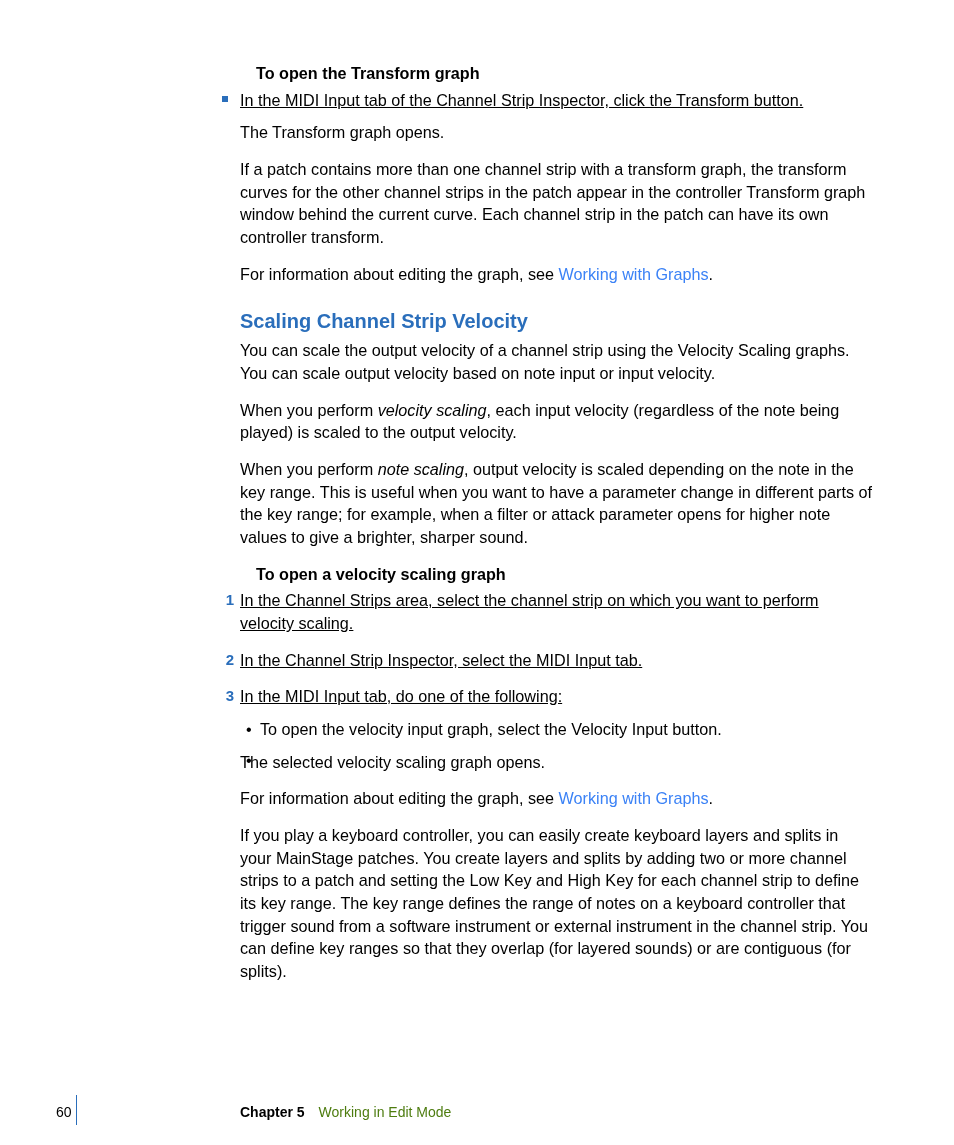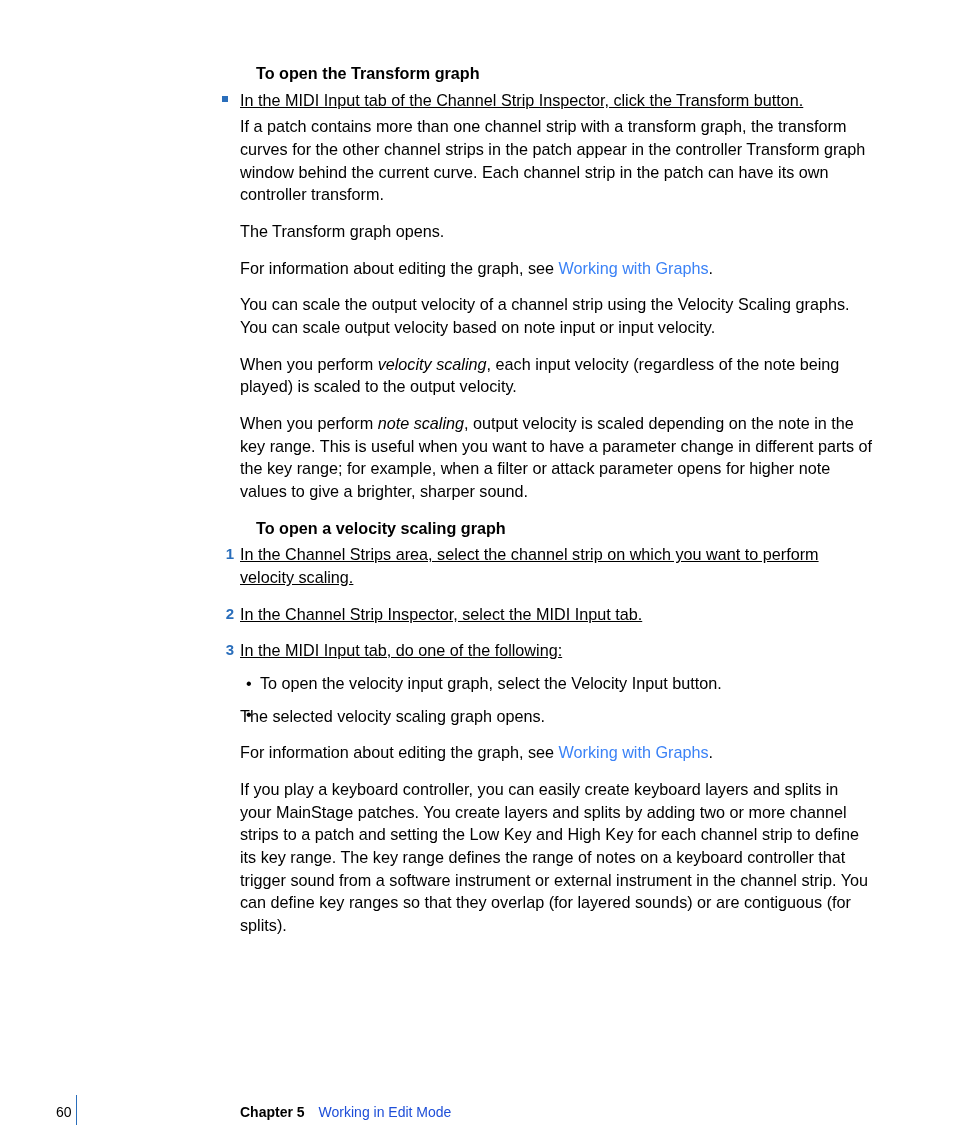--- a/index.html
+++ b/index.html
@@ -92,44 +92,45 @@
   }
   .chapter-label {
     position: absolute;
     left: 240px;
     font-size: 14px;
   }
   .chapter-label .ch {
     font-weight: 700;
   }
   .chapter-label .title {
-    color: #1d4ed8;
+    color: #4d7c0f;
     margin-left: 14px;
   }
 </style>
 </head>
 <body>
 
 <div class="page">
 
   <p class="bold-head">To open the Transform graph</p>
 
   <div class="bullet-row">
     <span class="bullet-square"></span>
     <span>In the MIDI Input tab of the Channel Strip Inspector, click the Transform button.</span>
   </div>
 
+  <p class="body" style="margin-top:10px">The Transform graph opens.</p>
+
   <p class="body">If a patch contains more than one channel strip with a transform graph, the transform curves for the other channel strips in the patch appear in the controller Transform graph window behind the current curve. Each channel strip in the patch can have its own controller transform.</p>
-
-  <p class="body" style="margin-top:10px">The Transform graph opens.</p>
 
   <p class="body">
     <span>For information about editing the graph, see </span><span class="link">Working with Graphs</span><span>.</span>
   </p>
 
+  <h2 class="section-h">Scaling Channel Strip Velocity</h2>
 
   <p class="body">You can scale the output velocity of a channel strip using the Velocity Scaling graphs. You can scale output velocity based on note input or input velocity.</p>
 
   <p class="body">
     <span>When you perform </span><span class="italic">velocity scaling</span><span>, each input velocity (regardless of the note being played) is scaled to the output velocity.</span>
   </p>
 
   <p class="body">
     <span>When you perform </span><span class="italic">note scaling</span><span>, output velocity is scaled depending on the note in the key range. This is useful when you want to have a parameter change in different parts of the key range; for example, when a filter or attack parameter opens for higher note values to give a brighter, sharper sound.</span>
   </p>

